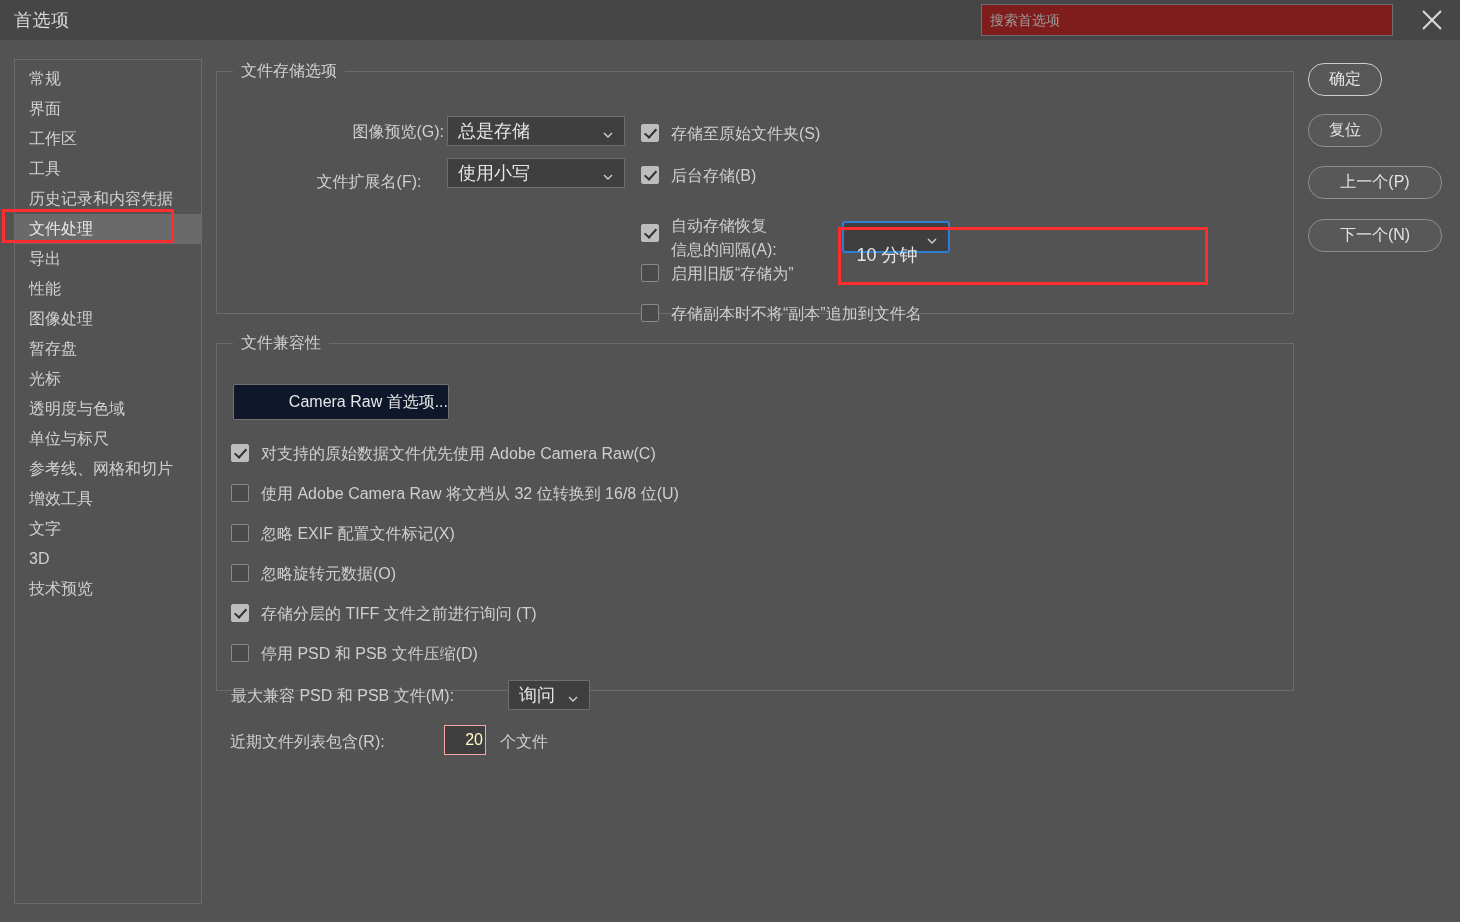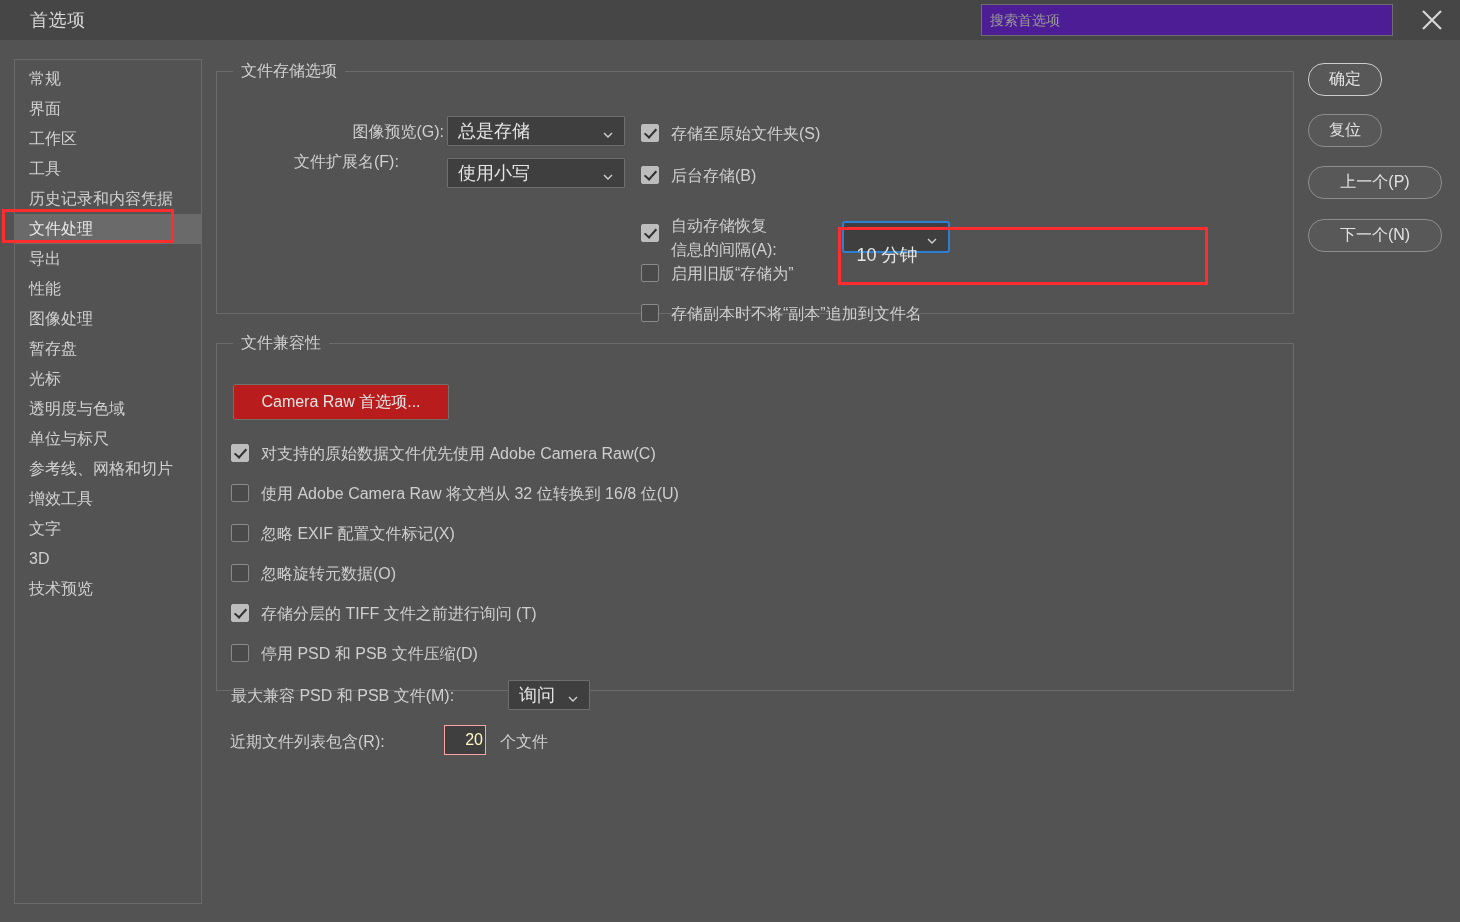--- a/index.html
+++ b/index.html
@@ -25,27 +25,26 @@
     top: 0; left: 0;
     width: 1460px; height: 40px;
     background: #464646;
   }
   .title-text {
     position: absolute;
     left: 14px; top: 8px;
     font-size: 18px;
     color: #d8d8d8;
     letter-spacing: 0.5px;
-    margin-left: 16px;
   }
   .search-box {
     position: absolute;
     left: 981px; top: 4px;
     width: 412px; height: 32px;
-    background: #4c1d95;
+    background: #7f1d1d;
     border: 1px solid #6e6e6e;
     color: #9a9a9a;
     font-size: 14px;
     padding: 0 8px;
     outline: none;
   }
   .search-box::placeholder { color: #9a9a9a; }
   .close-btn {
     position: absolute;
     left: 1412px; top: 2px;
@@ -187,28 +186,28 @@
     display: flex;
     align-items: center;
     justify-content: center;
     cursor: pointer;
     white-space: nowrap;
   }
   .btn.primary { border-color: #cdcdcd; }
 
   .push-btn {
     position: absolute;
-    background: #b91c1c;
+    background: #0f172a;
     border: 1px solid #717171;
     border-radius: 2px;
     color: #e6e6e6;
     font-size: 16px;
     display: flex;
     align-items: center;
-    justify-content: center;
+    justify-content: flex-end;
     cursor: pointer;
     white-space: nowrap;
   }
 
   .numfield {
     position: absolute;
     background: #3f3f3f;
     border: 1px solid #fca5a5;
     color: #fef9c3;
     font-size: 16px;
@@ -276,21 +275,21 @@
       </div>
       <div class="dd" style="left:230px; top:34px; width:178px; height:30px;">
         <span class="dd-val">总是存储</span>
         <span class="chev">
           <svg width="12" height="12" viewBox="0 0 12 12">
               <polyline points="2,4 6,8 10,4" fill="none" stroke="#cfcfcf" stroke-width="1.4"></polyline>
             </svg>
         </span>
       </div>
 
-      <div class="lbl" style="position:absolute; left:77px; top:70px; width:150px; text-align:left;">
+      <div class="lbl" style="position:absolute; left:77px; top:90px; width:150px; text-align:center;">
         <span>文件扩展名(F):</span>
       </div>
       <div class="dd" style="left:230px; top:76px; width:178px; height:30px;">
         <span class="dd-val">使用小写</span>
         <span class="chev">
           <svg width="12" height="12" viewBox="0 0 12 12">
               <polyline points="2,4 6,8 10,4" fill="none" stroke="#cfcfcf" stroke-width="1.4"></polyline>
             </svg>
         </span>
       </div>

